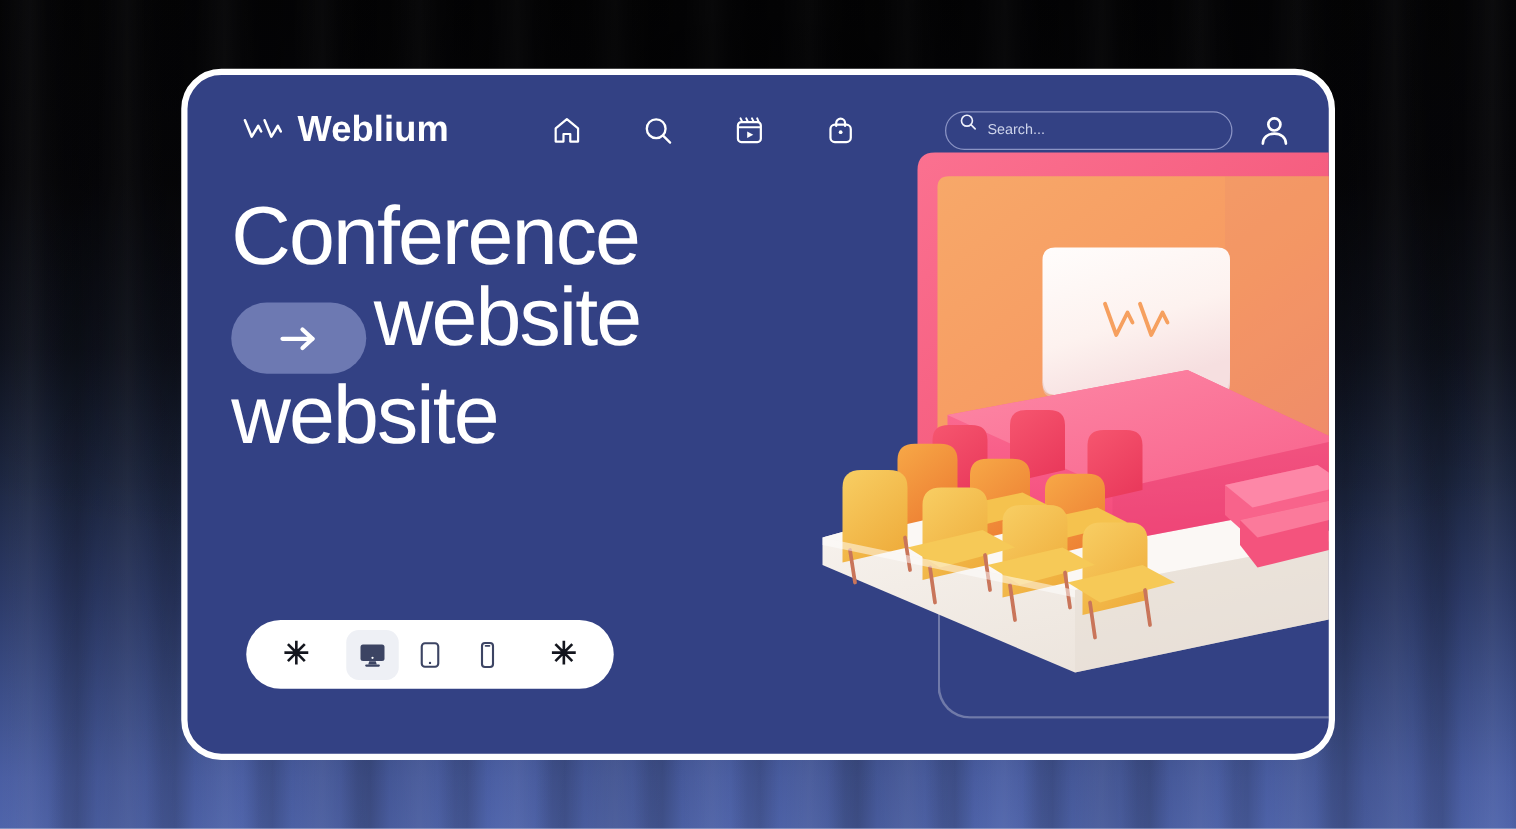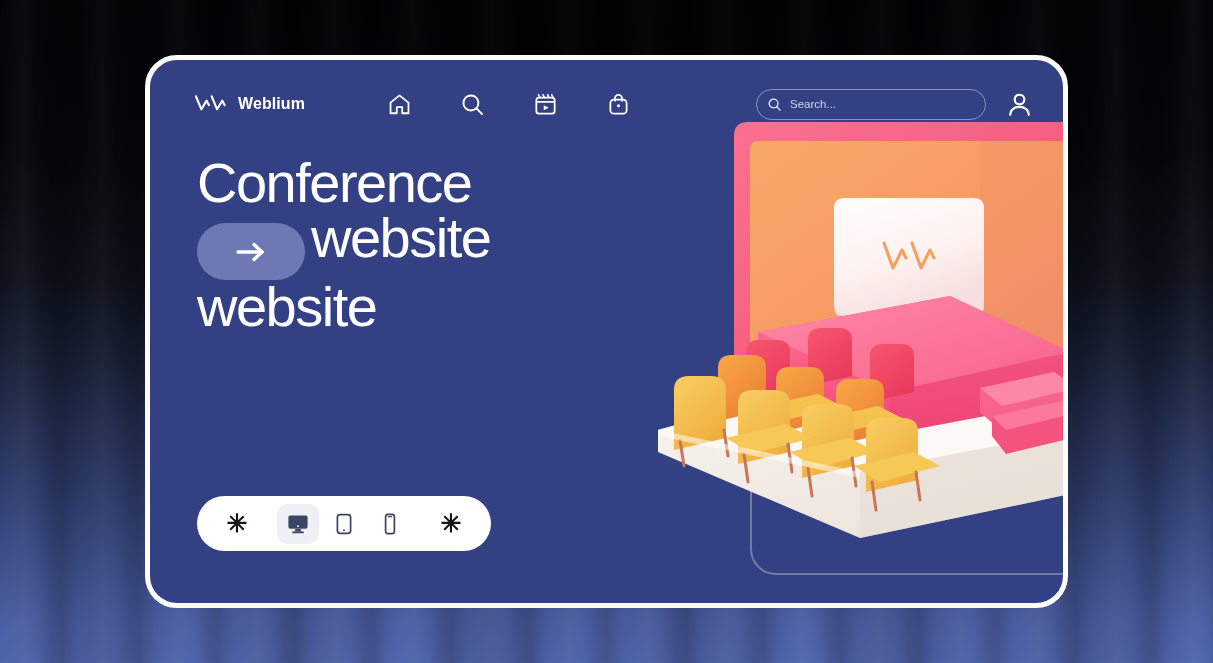--- a/index.html
+++ b/index.html
@@ -78,55 +78,55 @@
     position: absolute;
     left: 0; top: 0; right: 0;
     height: 88px;
     display: flex;
     align-items: center;
     padding: 0 30px 0 44px;
   }
   .brand { display: flex; align-items: center; gap: 11px; }
   .brand-mark { width: 33px; height: 22px; display: block; }
   .brand-text {
-    color: #fff; font-size: 16px; font-weight: 700; letter-spacing: .1px;
+    color: #fff; font-size: 29px; font-weight: 700; letter-spacing: .1px;
   }
 
   .nav-icons {
     display: flex; align-items: center; gap: 48px;
     margin-left: 82px;
   }
   .nav-ico { width: 25px; height: 25px; display: block; cursor: pointer; }
 
   .nav-right { margin-left: auto; display: flex; align-items: center; gap: 20px; }
 
   .searchbox {
     width: 230px; height: 31px;
     border: 1.4px solid #8a93c4;
     border-radius: 16px;
-    display: flex; align-items: center;
+    display: flex; 
     padding: 0 10px; gap: 8px;
     background: transparent;
   }
   .searchbox svg { width: 15px; height: 15px; flex: none; }
   .searchbox input {
     flex: 1; border: 0; outline: 0; background: transparent;
     color: #e8ebf7; font-size: 11.5px;
     font-family: "Liberation Sans", sans-serif;
   }
   .searchbox input::placeholder { color: #cdd3ea; }
   .avatar-ico { width: 27px; height: 27px; display: block; cursor: pointer; }
 
   
   .headline {
     position: absolute;
-    left: 47px; top: 96px;
+    left: 35px; top: 96px;
     width: 520px;
     color: #fff;
-    font-size: 56px;
+    font-size: 66px;
     line-height: 0.98;
     font-weight: 400;
     letter-spacing: -1.5px;
     white-space: normal;
   }
   .arrow-pill {
     display: inline-flex;
     align-items: center; justify-content: center;
     width: 108px; height: 57px;
     border-radius: 30px;

